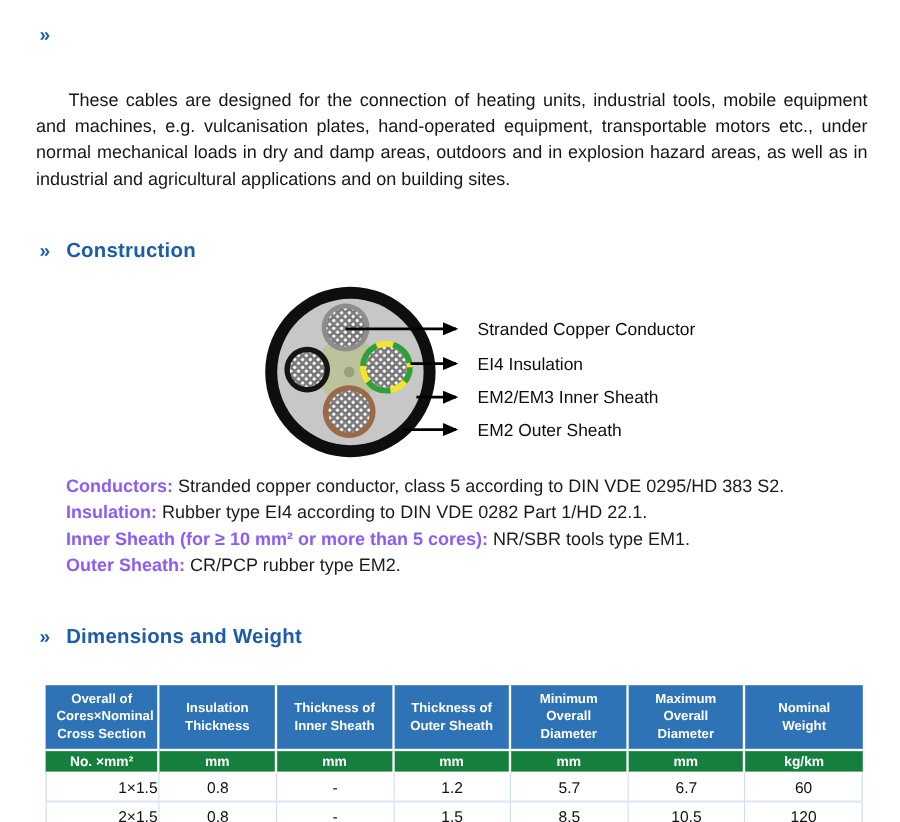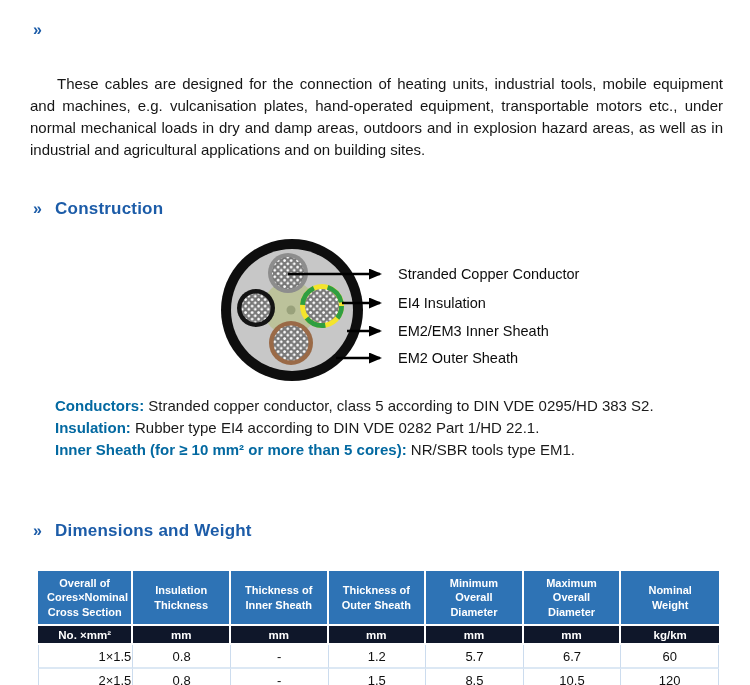--- a/index.html
+++ b/index.html
@@ -13,35 +13,35 @@
     color:#1c5ca8;font-weight:bold;font-size:17px;letter-spacing:.2px;
   }
   .section-h .chev{font-size:16px;}
   
   .para{
     position:absolute;left:30px;top:73px;width:693px;
     font-size:15px;line-height:22px;text-align:justify;text-indent:27px;color:#161616;
   }
   
   .specs{position:absolute;left:55px;top:395px;width:670px;font-size:15px;line-height:22px;}
-  .specs .line b{font-weight:bold;color:#0369a1;}
+  .specs .line b{font-weight:bold;color:#8b5cf6;}
   
   .diagram{position:absolute;left:0;top:236px;}
   .diagram text{font-family:"Liberation Sans",sans-serif;font-size:14.5px;fill:#0c0c0c;}
   
   .tbl-wrap{position:absolute;left:38px;top:571px;width:681px;}
   table.dims{width:100%;border-collapse:separate;border-spacing:0;table-layout:fixed;}
   table.dims th,table.dims td{text-align:center;vertical-align:middle;}
   th.hdr{
     height:49px;background:#2e73b5;color:#ffffff;font-size:11px;font-weight:bold;
     line-height:1.3;padding:2px 9px;border-right:2.5px solid #ffffff;border-bottom:2.5px solid #ffffff;
   }
   th.hdr:last-child{border-right:none;}
   th.unit{
-    height:17px;background:#0f172a;color:#ffffff;font-size:11.5px;font-weight:bold;
+    height:17px;background:#15803d;color:#ffffff;font-size:11.5px;font-weight:bold;
     padding:0 4px;border-right:2.5px solid #ffffff;border-bottom:2.5px solid #ffffff;
   }
   th.unit:last-child{border-right:none;}
   td.cell{
     height:20px;background:#ffffff;font-size:13px;color:#101010;
     border-right:1px solid #ccdcee;border-bottom:2px solid #dce8f4;
   }
   td.cell:first-child{border-left:1px solid #ccdcee;text-align:right;}
   tr.last td.cell{border-bottom:1px solid #ccdcee;}
 </style>
@@ -121,20 +121,23 @@
   <div class="specs">
     <div class="line">
       <b>Conductors:</b><span> Stranded copper conductor, class 5 according to DIN VDE 0295/HD 383 S2.</span>
     </div>
     <div class="line">
       <b>Insulation:</b><span> Rubber type EI4 according to DIN VDE 0282 Part 1/HD 22.1.</span>
     </div>
     <div class="line">
       <b>Inner Sheath (for ≥ 10 mm² or more than 5 cores):</b><span> NR/SBR tools type EM1.</span>
     </div>
+    <div class="line">
+      <b>Outer Sheath:</b><span> CR/PCP rubber type EM2.</span>
+    </div>
   </div>
 
   <div class="section-h" style="top:521px;">
     <span class="chev">»</span>
     <span>Dimensions and Weight</span>
   </div>
 
   <div class="tbl-wrap">
     <table class="dims">
       <colgroup>

